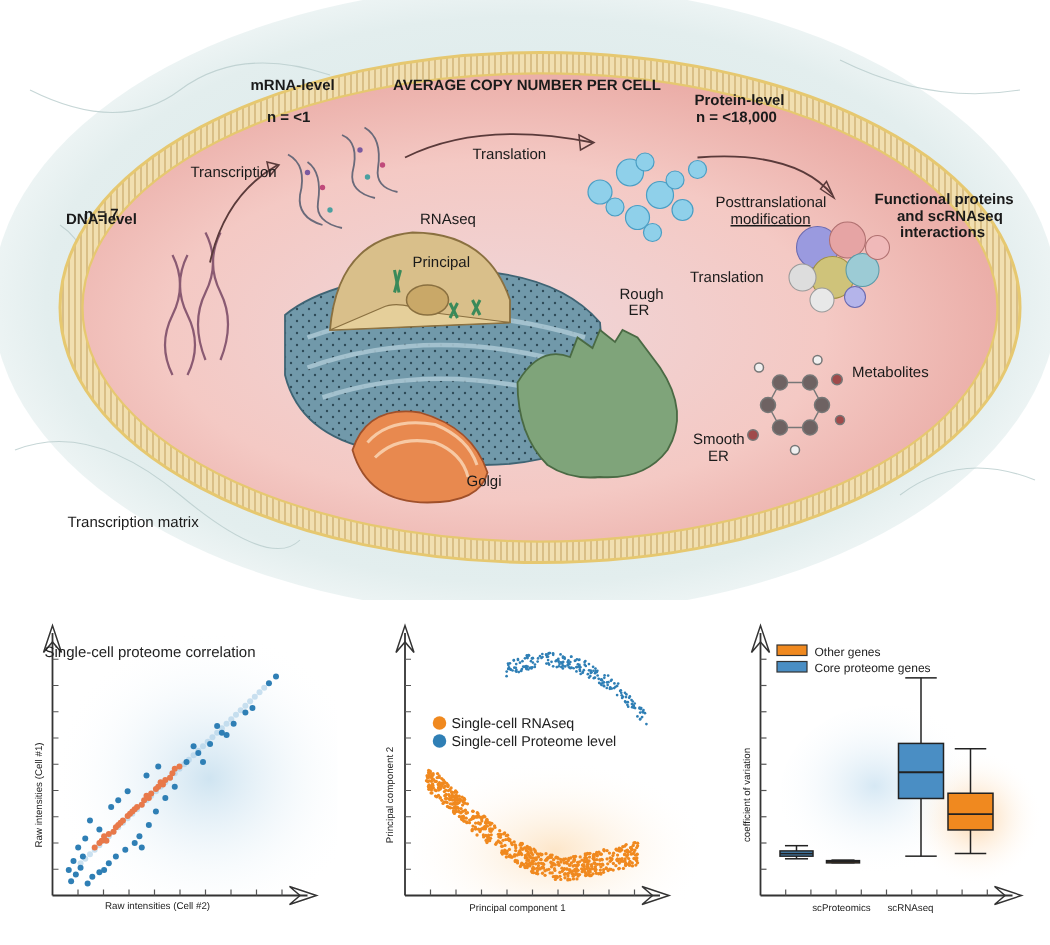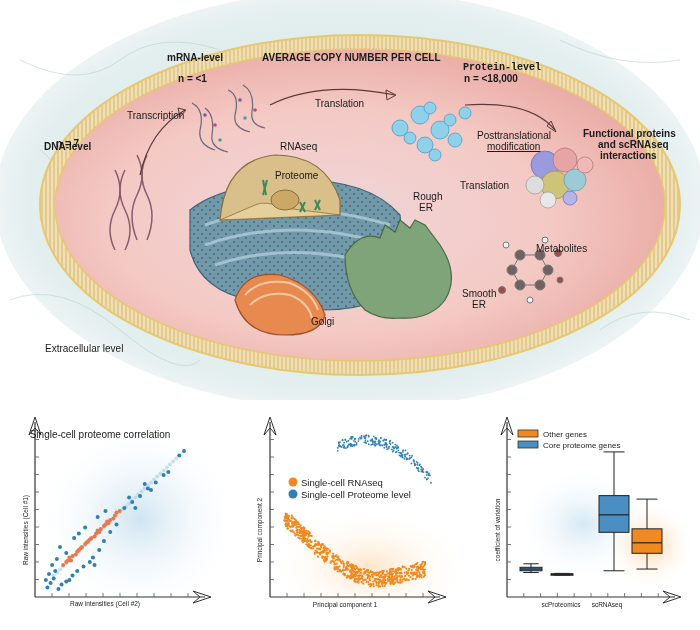--- a/index.html
+++ b/index.html
@@ -155,43 +155,43 @@
 </svg>
 
 <div class="lbl bold" style="left:262px; top:52px; font-size:10px;">AVERAGE COPY NUMBER PER CELL</div>
 
 <div class="lbl" style="left:44px; top:141px; font-weight:bold;">DNA-level</div>
 <div class="lbl" style="left:56px; top:138px; font-weight:bold;">n = 7</div>
 
 <div class="lbl" style="left:167px; top:52px; font-weight:bold;">mRNA-level</div>
 <div class="lbl" style="left:178px; top:73px; font-weight:bold;">n = &lt;1</div>
 
-<div class="lbl" style="left:463px; top:62px; font-weight:bold;font-family:Liberation Mono, monospace;">Protein-level</div>
+<div class="lbl" style="left:463px; top:62px; font-weight:bold;">Protein-level</div>
 <div class="lbl" style="left:464px; top:73px; font-weight:bold;">n = &lt;18,000</div>
 
 <div class="lbl" style="left:127px; top:110px;">Transcription</div>
 <div class="lbl" style="left:315px; top:98px;">Translation</div>
 <div class="lbl" style="left:477px; top:130px;">Posttranslational</div>
 <div class="lbl" style="left:487px; top:141px;text-decoration:underline;">modification</div>
 
 <div class="lbl" style="left:280px; top:141px;">RNAseq</div>
-<div class="lbl" style="left:275px; top:170px;">Proteome</div>
+<div class="lbl" style="left:275px; top:170px;">Principal</div>
 <div class="lbl" style="left:413px; top:191px;">Rough</div>
 <div class="lbl" style="left:419px; top:202px;">ER</div>
 <div class="lbl" style="left:462px; top:288px;">Smooth</div>
 <div class="lbl" style="left:472px; top:299px;">ER</div>
 <div class="lbl" style="left:311px; top:316px;">Golgi</div>
 
 <div class="lbl bold" style="left:583px; top:128px; font-weight:bold;text-align:center;">Functional proteins</div>
 <div class="lbl bold" style="left:598px; top:139px; font-weight:bold;">and scRNAseq</div>
 <div class="lbl bold" style="left:600px; top:150px; font-weight:bold;">interactions</div>
 <div class="lbl" style="left:460px; top:180px;">Translation</div>
-<div class="lbl" style="left:536px; top:243px;">Metabolites</div>
-
-<div class="lbl left" style="left:45px; top:343px;">Extracellular level</div>
+<div class="lbl" style="left:568px; top:243px;">Metabolites</div>
+
+<div class="lbl left" style="left:45px; top:343px;">Transcription matrix</div>
 
 <svg id="chart1" width="230" height="230" style="left:5px; top:400px;" viewBox="0 0 230 230">
   <defs>
     <radialGradient id="c1bg" cx="55%" cy="55%" r="55%">
       <stop offset="0%" stop-color="#cfe4f1"></stop>
       <stop offset="100%" stop-color="#ffffff" stop-opacity="0"></stop>
     </radialGradient>
   </defs>
   <rect x="30" y="20" width="190" height="180" fill="url(#c1bg)"></rect>
   <g id="c1-marks">

